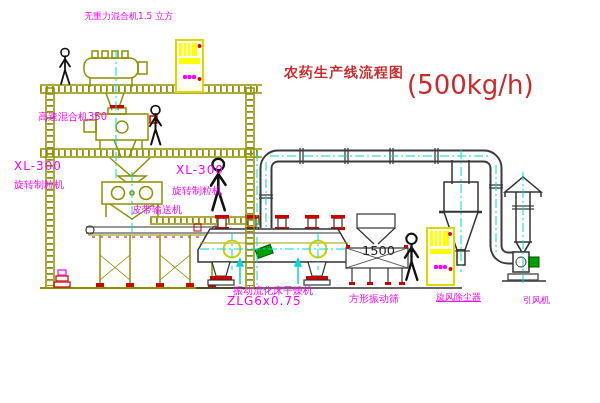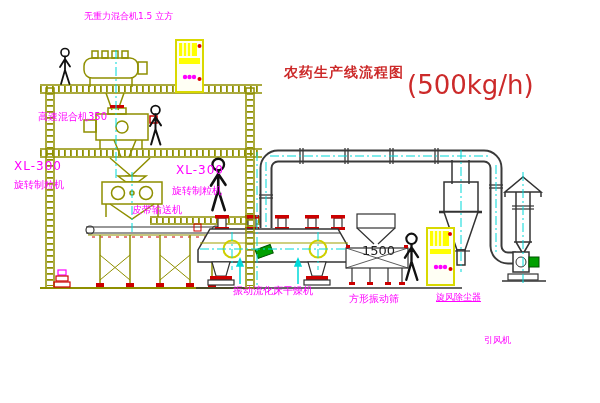--- a/index.html
+++ b/index.html
@@ -285,21 +285,22 @@
 
 <div class="lbl lbl-model" style="left:14px;top:160px;">XL-300</div>
 <div class="lbl lbl-xs" style="left:14px;top:180px;">旋转制粒机</div>
 
 <div class="lbl lbl-model" style="left:176px;top:164px;">XL-300</div>
 <div class="lbl lbl-xs" style="left:172px;top:186px;">旋转制粒机</div>
 
 <div class="lbl lbl-xs" style="left:132px;top:205px;">皮带输送机</div>
 
 <div class="lbl lbl-xs" style="left:233px;top:286px;">振动流化床干燥机</div>
+<div class="lbl lbl-model" style="left:227px;top:295px;">ZLG6x0.75</div>
 
 <div class="lbl lbl-xs" style="left:349px;top:294px;">方形振动筛</div>
 
 <div class="lbl lbl-sm" style="left:436px;top:293px;text-decoration:underline;">旋风除尘器</div>
-<div class="lbl lbl-sm" style="left:484px;top:296px;margin-top:40px;">引风机</div>
+<div class="lbl lbl-sm" style="left:523px;top:296px;">引风机</div>
 
 <div class="lbl lbl-dim" style="left:362px;top:244px;">1500</div>
 
 </div>
 
 </body></html>

